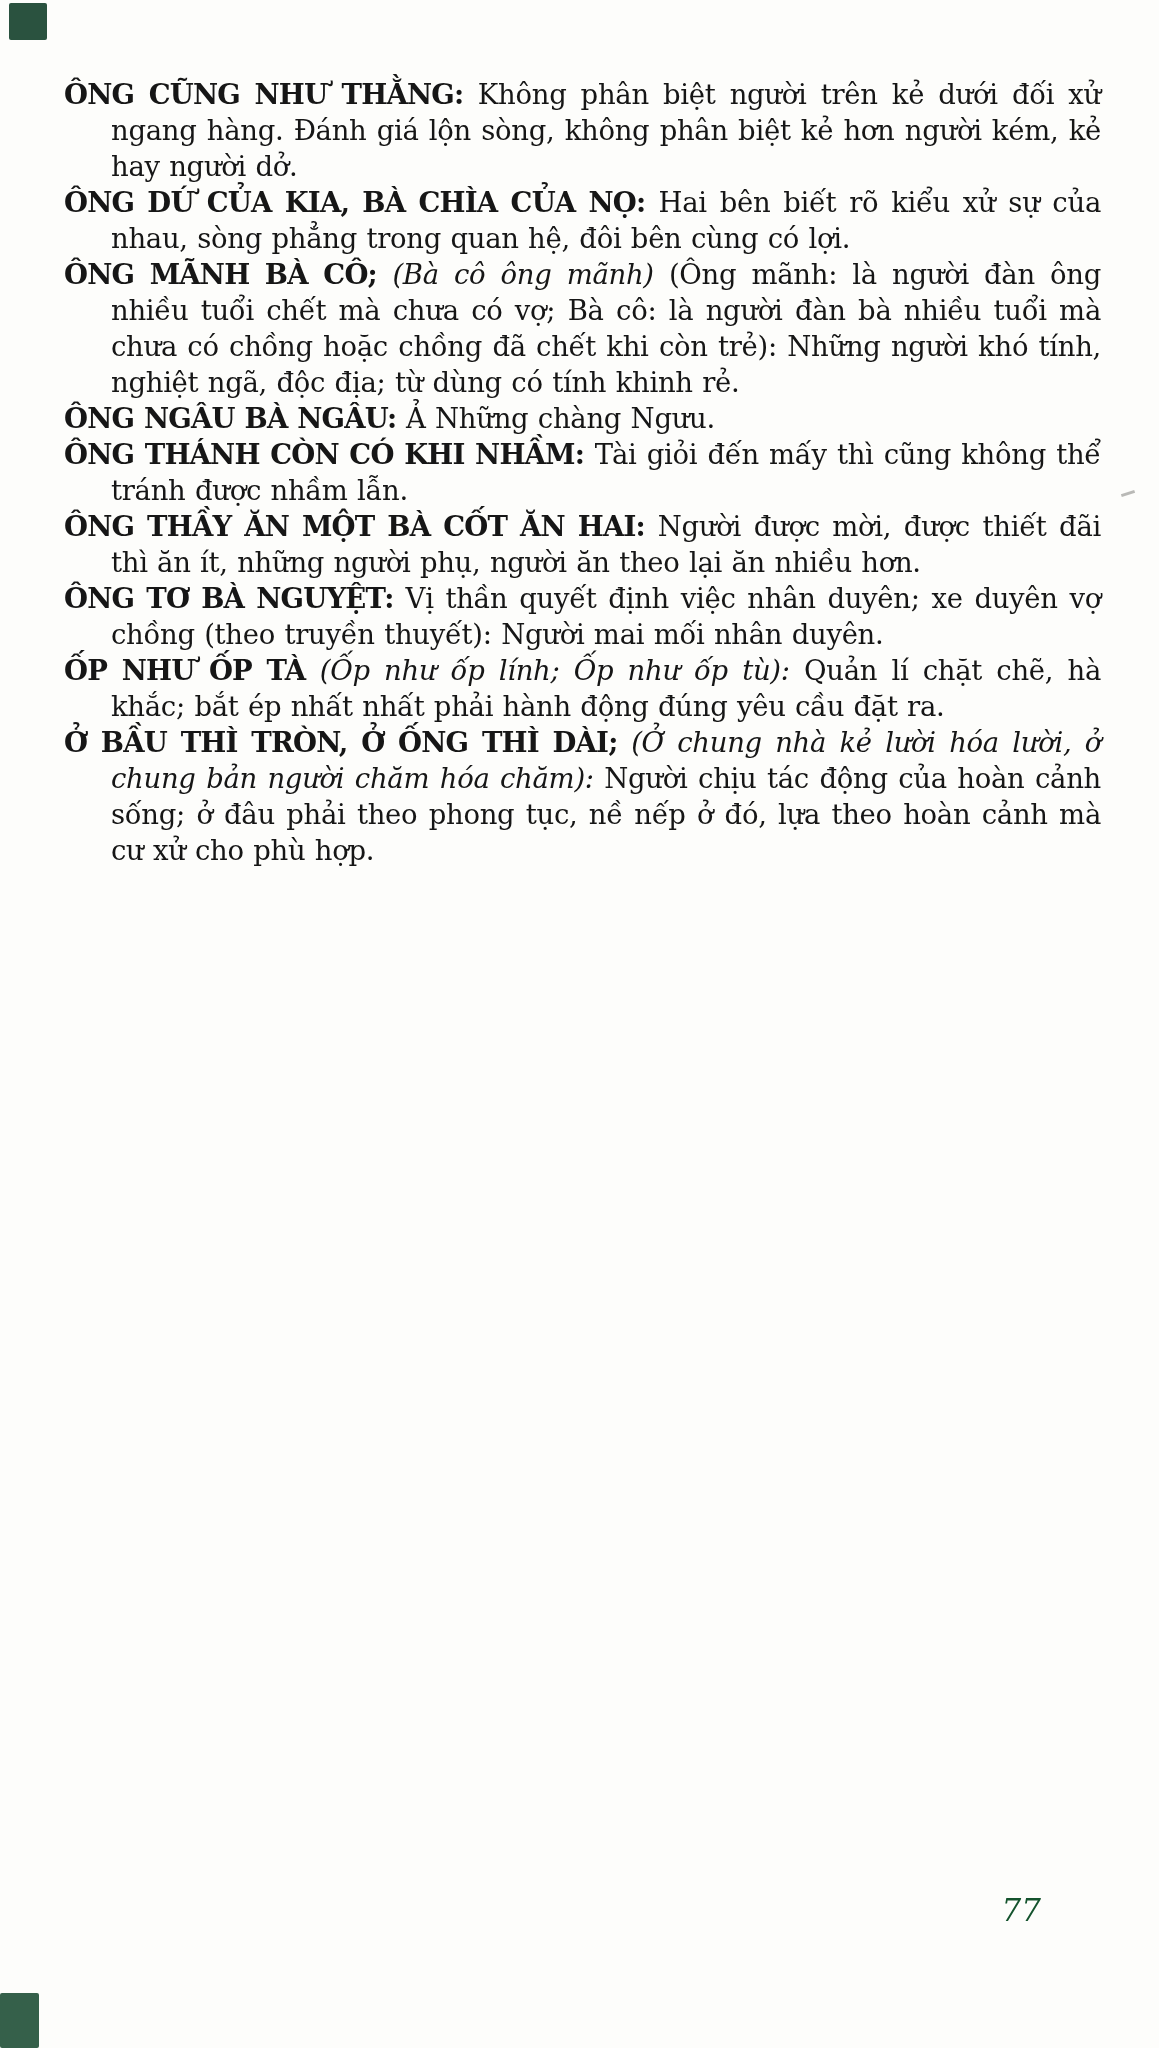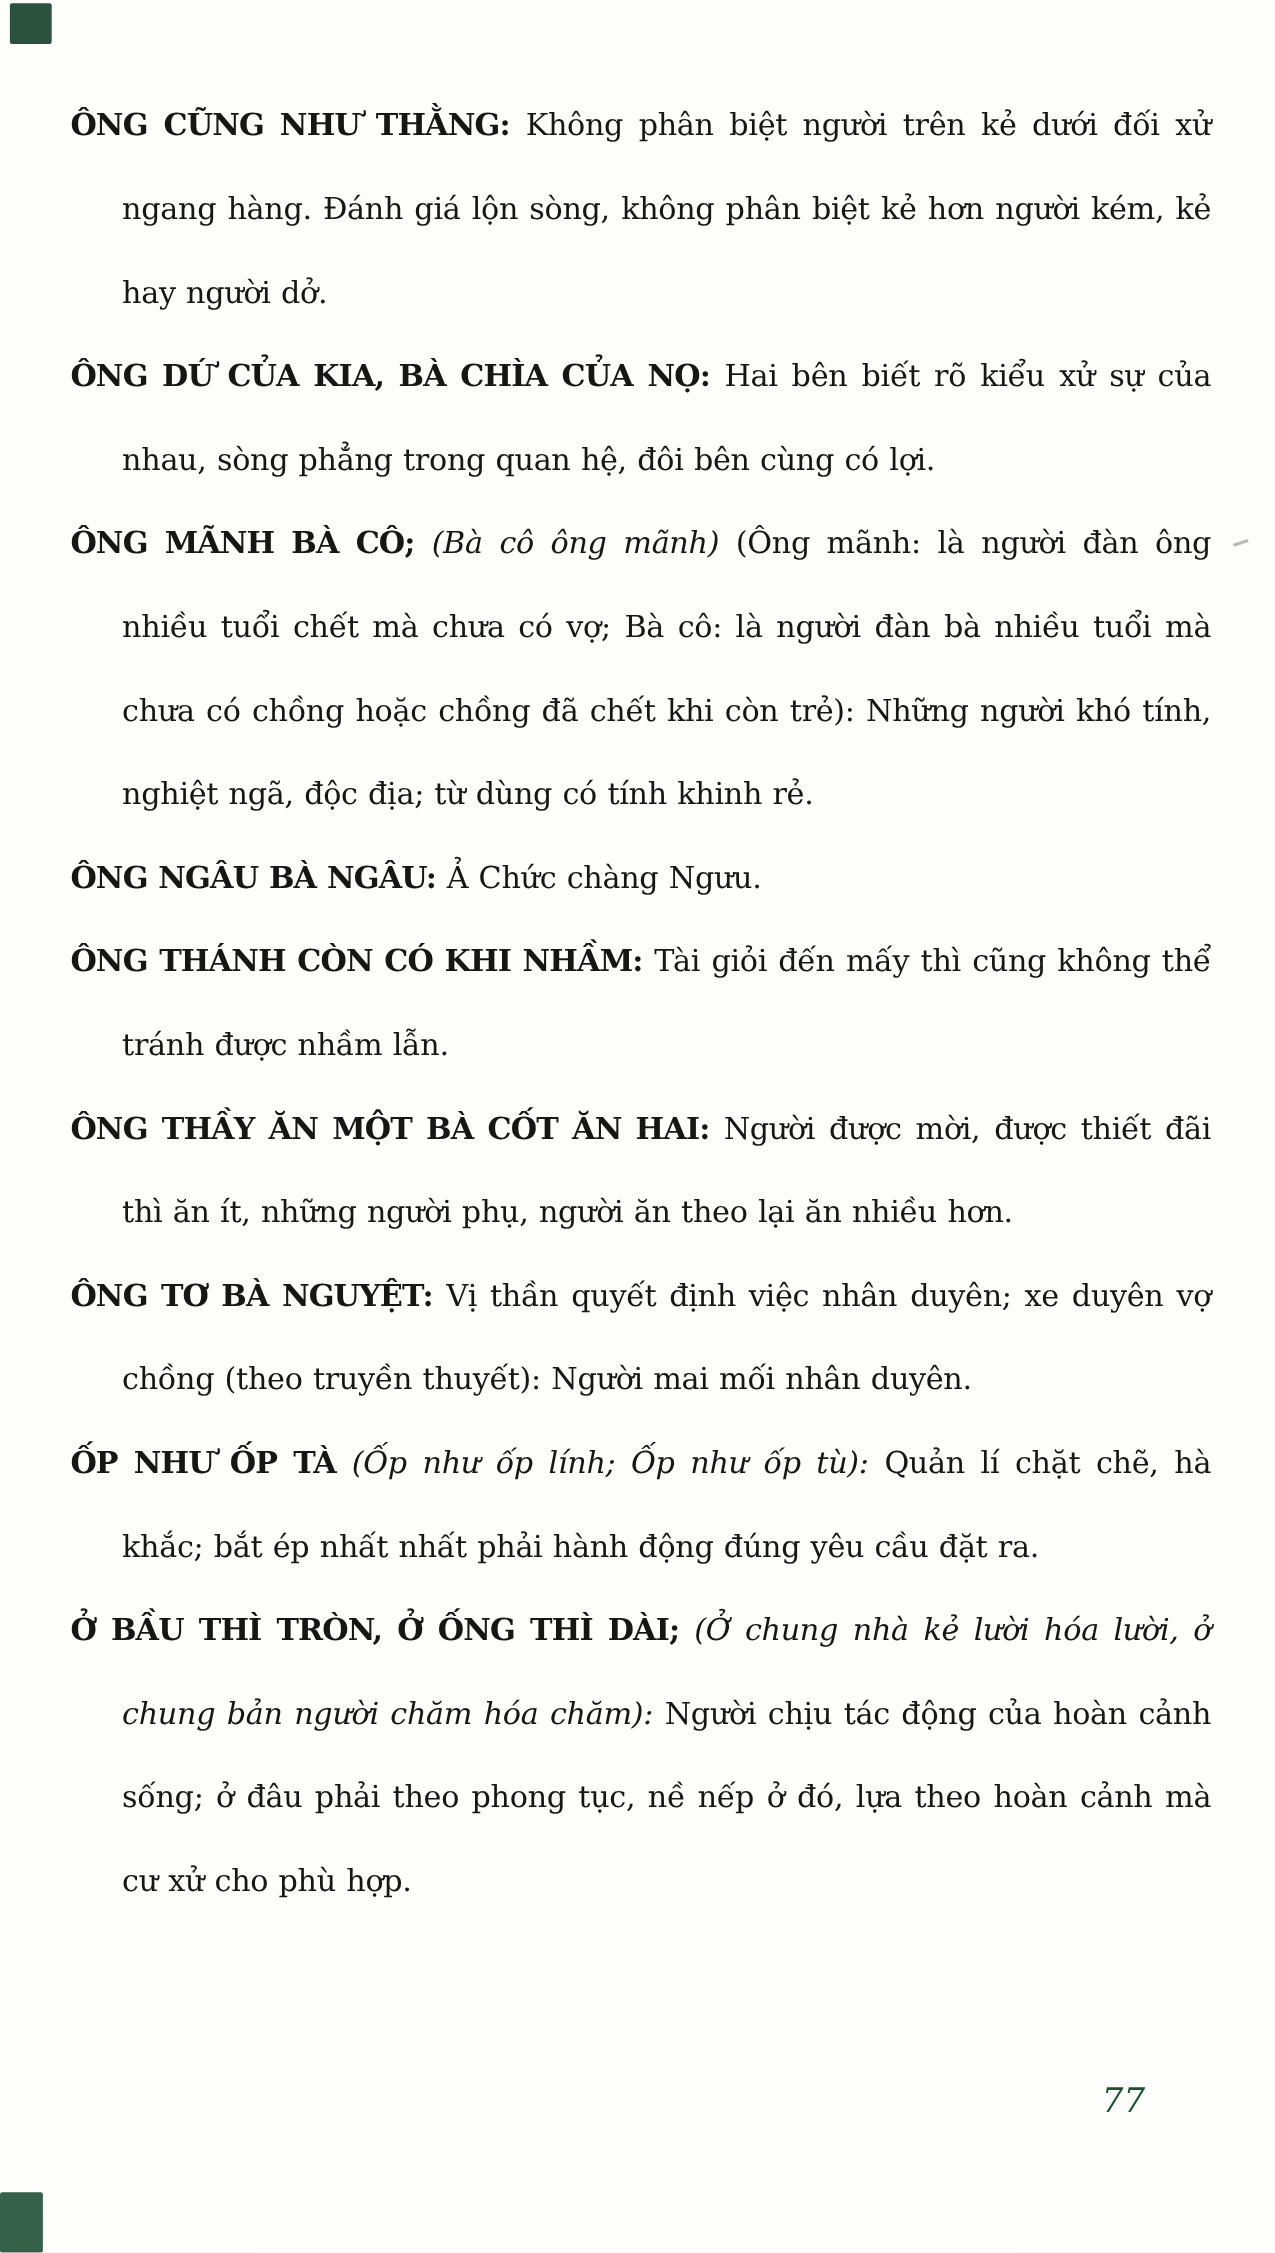--- a/index.html
+++ b/index.html
@@ -21,21 +21,21 @@
     position: absolute;
     left: 64px;
     right: 58px;
     top: 76px;
   }
   p.entry {
     margin: 0;
     padding-left: 47px;
     text-indent: -47px;
     font-size: 27.5px;
-    line-height: 76px;
+    line-height: 36px;
     text-align: justify;
     letter-spacing: -0.3px;
     word-spacing: 1px;
   }
   .seg-bold {
     font-weight: 700;
     letter-spacing: -0.8px;
   }
   .seg-italic {
     font-style: italic;
@@ -86,21 +86,21 @@
 
 <div class="page">
   <div class="corner-mark-top"></div>
   <div class="corner-mark-bottom"></div>
   <div class="margin-dash"></div>
 
   <div class="text-block">
       <p class="entry"><span class="seg-bold">ÔNG CŨNG NHƯ THẰNG: </span><span class="seg-normal">Không phân biệt người trên kẻ dưới đối xử ngang hàng. Đánh giá lộn sòng, không phân biệt kẻ hơn người kém, kẻ hay người dở.</span></p>
       <p class="entry"><span class="seg-bold">ÔNG DỨ CỦA KIA, BÀ CHÌA CỦA NỌ: </span><span class="seg-normal">Hai bên biết rõ kiểu xử sự của nhau, sòng phẳng trong quan hệ, đôi bên cùng có lợi.</span></p>
       <p class="entry"><span class="seg-bold">ÔNG MÃNH BÀ CÔ; </span><span class="seg-italic">(Bà cô ông mãnh) </span><span class="seg-normal">(Ông mãnh: là người đàn ông nhiều tuổi chết mà chưa có vợ; Bà cô: là người đàn bà nhiều tuổi mà chưa có chồng hoặc chồng đã chết khi còn trẻ): Những người khó tính, nghiệt ngã, độc địa; từ dùng có tính khinh rẻ.</span></p>
-      <p class="entry"><span class="seg-bold">ÔNG NGÂU BÀ NGÂU: </span><span class="seg-normal">Ả Chức chàng Ngưu.</span></p>
+      <p class="entry"><span class="seg-bold">ÔNG NGÂU BÀ NGÂU: </span><span class="seg-normal">Ả Những chàng Ngưu.</span></p>
       <p class="entry"><span class="seg-bold">ÔNG THÁNH CÒN CÓ KHI NHẦM: </span><span class="seg-normal">Tài giỏi đến mấy thì cũng không thể tránh được nhầm lẫn.</span></p>
       <p class="entry"><span class="seg-bold">ÔNG THẦY ĂN MỘT BÀ CỐT ĂN HAI: </span><span class="seg-normal">Người được mời, được thiết đãi thì ăn ít, những người phụ, người ăn theo lại ăn nhiều hơn.</span></p>
       <p class="entry"><span class="seg-bold">ÔNG TƠ BÀ NGUYỆT: </span><span class="seg-normal">Vị thần quyết định việc nhân duyên; xe duyên vợ chồng (theo truyền thuyết): Người mai mối nhân duyên.</span></p>
       <p class="entry"><span class="seg-bold">ỐP NHƯ ỐP TÀ </span><span class="seg-italic">(Ốp như ốp lính; Ốp như ốp tù): </span><span class="seg-normal">Quản lí chặt chẽ, hà khắc; bắt ép nhất nhất phải hành động đúng yêu cầu đặt ra.</span></p>
       <p class="entry"><span class="seg-bold">Ở BẦU THÌ TRÒN, Ở ỐNG THÌ DÀI; </span><span class="seg-italic">(Ở chung nhà kẻ lười hóa lười, ở chung bản người chăm hóa chăm): </span><span class="seg-normal">Người chịu tác động của hoàn cảnh sống; ở đâu phải theo phong tục, nề nếp ở đó, lựa theo hoàn cảnh mà cư xử cho phù hợp.</span></p>
     </div>
 
   <div class="page-number">77</div>
 </div>
 

